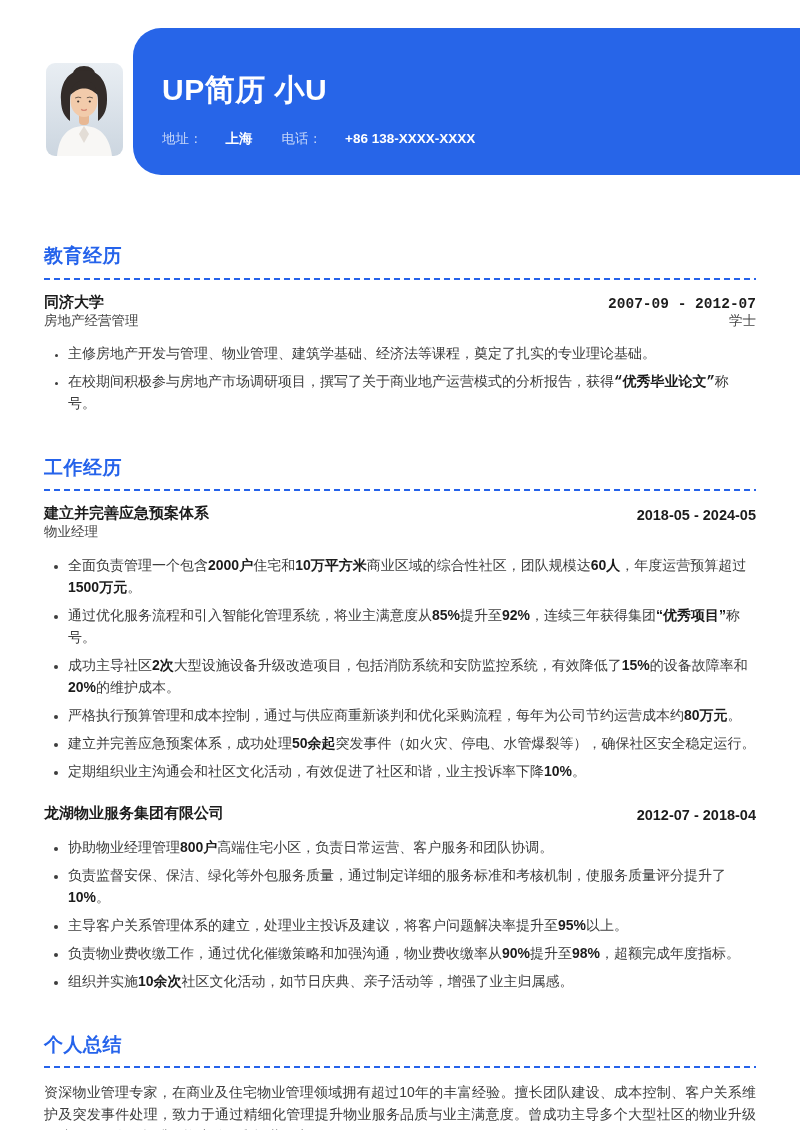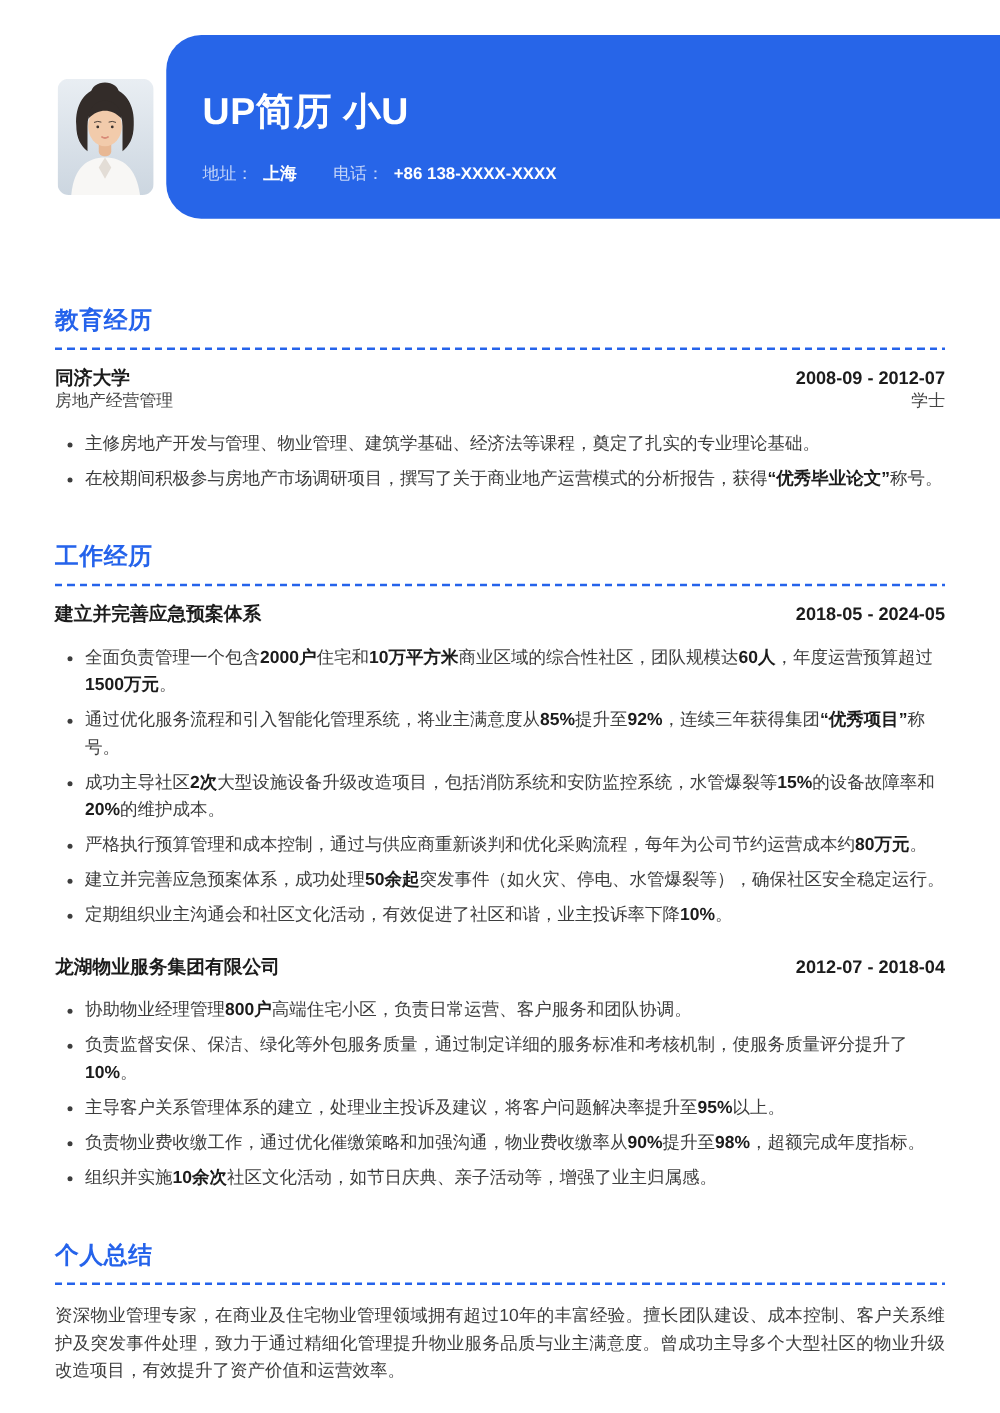--- a/index.html
+++ b/index.html
@@ -61,28 +61,28 @@
   }
   .contact-row {
     display: flex;
     align-items: baseline;
     column-gap: 29px;
     margin-top: 21px;
     font-size: 13.5px;
     line-height: 19px;
     white-space: nowrap;
   }
-  .contact-item { display: flex; align-items: baseline; column-gap: 8px; }
+  .contact-item { display: flex; align-items: baseline; column-gap: 23px; }
   .contact-label { color: var(--header-label, rgba(255,255,255,0.72)); font-weight: 400; }
   .contact-value { color: #ffffff; font-weight: 600; }
 
   
   main { padding: 0 44px; }
   .sec { margin-top: 40px; }
-  .sec:first-child { margin-top: 36px; }
+  .sec:first-child { margin-top: 36px; font-family: Liberation Mono, monospace; }
   .sec-title {
     margin: 0;
     font-size: 19px;
     line-height: 26px;
     font-weight: 700;
     color: var(--accent, #2563eb);
     letter-spacing: 0.5px;
   }
   .sec-divider {
     height: 2px;
@@ -90,21 +90,21 @@
     margin-bottom: 13px;
     background: repeating-linear-gradient(90deg,
       var(--accent, #2563eb) 0, var(--accent, #2563eb) 6px,
       transparent 6px, transparent 10px);
   }
   .entry { margin-top: 22px; }
   .entry:first-child { margin-top: 0; }
   .entry-head {
     display: flex;
     justify-content: space-between;
-    align-items: center;
+    align-items: flex-end;
   }
   .org  { font-size: 15px;  font-weight: 700; color: var(--strong-text, #1c1c1c); }
   .date { font-size: 14.5px; font-weight: 700; color: var(--strong-text, #1c1c1c); }
   .entry-sub {
     display: flex;
     justify-content: space-between;
     align-items: baseline;
     margin-top: 0;
     font-size: 13.5px;
     color: #454545;
@@ -174,21 +174,21 @@
 
 <main>
   <div id="sections-root">
       <section class="sec">
     <h2 class="sec-title">教育经历</h2>
     <div class="sec-divider"></div>
     <div class="sec-body">
           <div class="entry">
     <div class="entry-head">
       <span class="org">同济大学</span>
-      <span class="date">2008-09 - 2012-07</span>
+      <span class="date">2007-09 - 2012-07</span>
     </div>
     <div class="entry-sub">
       <span class="role">房地产经营管理</span>
       <span class="degree">学士</span>
     </div>
     <ul class="bullets">
               <li><span>主修房地产开发与管理、物业管理、建筑学基础、经济法等课程，奠定了扎实的专业理论基础。</span></li>
               <li><span>在校期间积极参与房地产市场调研项目，撰写了关于商业地产运营模式的分析报告，获得</span><b>“优秀毕业论文”</b><span>称号。</span></li>
             </ul>
   </div>
@@ -196,24 +196,28 @@
   </section>
       <section class="sec">
     <h2 class="sec-title">工作经历</h2>
     <div class="sec-divider"></div>
     <div class="sec-body">
           <div class="entry">
     <div class="entry-head">
       <span class="org">建立并完善应急预案体系</span>
       <span class="date">2018-05 - 2024-05</span>
     </div>
+    <div class="entry-sub">
+      <span class="role">物业经理</span>
+      <span class="degree"></span>
+    </div>
     <ul class="bullets">
               <li><span>全面负责管理一个包含</span><b>2000户</b><span>住宅和</span><b>10万平方米</b><span>商业区域的综合性社区，团队规模达</span><b>60人</b><span>，年度运营预算超过</span><b>1500万元</b><span>。</span></li>
               <li><span>通过优化服务流程和引入智能化管理系统，将业主满意度从</span><b>85%</b><span>提升至</span><b>92%</b><span>，连续三年获得集团</span><b>“优秀项目”</b><span>称号。</span></li>
-              <li><span>成功主导社区</span><b>2次</b><span>大型设施设备升级改造项目，包括消防系统和安防监控系统，水管爆裂等</span><b>15%</b><span>的设备故障率和</span><b>20%</b><span>的维护成本。</span></li>
+              <li><span>成功主导社区</span><b>2次</b><span>大型设施设备升级改造项目，包括消防系统和安防监控系统，有效降低了</span><b>15%</b><span>的设备故障率和</span><b>20%</b><span>的维护成本。</span></li>
               <li><span>严格执行预算管理和成本控制，通过与供应商重新谈判和优化采购流程，每年为公司节约运营成本约</span><b>80万元</b><span>。</span></li>
               <li><span>建立并完善应急预案体系，成功处理</span><b>50余起</b><span>突发事件（如火灾、停电、水管爆裂等），确保社区安全稳定运行。</span></li>
               <li><span>定期组织业主沟通会和社区文化活动，有效促进了社区和谐，业主投诉率下降</span><b>10%</b><span>。</span></li>
             </ul>
   </div>
           <div class="entry">
     <div class="entry-head">
       <span class="org">龙湖物业服务集团有限公司</span>
       <span class="date">2012-07 - 2018-04</span>
     </div>

